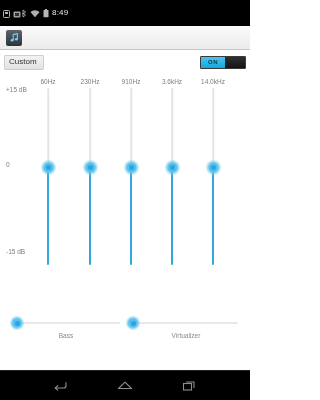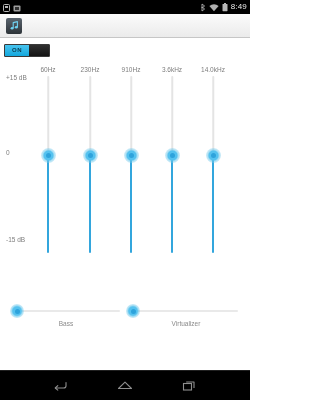--- a/index.html
+++ b/index.html
@@ -10,25 +10,25 @@
     width: 250px;
     height: 400px;
     background: #ffffff;
     font-family: "Liberation Sans", sans-serif;
     overflow: hidden;
     position: relative;
   }
 
   
   .status-bar {
-    height: 14px;
+    height: 26px;
     background: #000000;
     display: flex;
     align-items: center;
-    justify-content: space-between;
+    justify-content: flex-start;
     padding: 0 3px;
     box-sizing: border-box;
   }
   .status-left {
     display: flex;
     align-items: center;
     gap: 3px;
   }
   .status-right {
     display: flex;
@@ -295,20 +295,21 @@
   <span class="app-icon">
     <svg width="11" height="11" viewBox="0 0 11 11">
       <path d="M4.2 8.1 V2.6 L8.4 1.6 V7.0" fill="none" stroke="#6fd2f2" stroke-width="1.1" stroke-linejoin="round"></path>
       <ellipse cx="3.1" cy="8.3" rx="1.5" ry="1.2" fill="#6fd2f2"></ellipse>
       <ellipse cx="7.3" cy="7.3" rx="1.5" ry="1.2" fill="#6fd2f2"></ellipse>
     </svg>
   </span>
 </div>
 
 <div class="preset-row">
+  <div class="preset-button">Custom</div>
   <div class="switch">
     <div class="switch-on">
       <span>ON</span>
     </div>
     <div class="switch-off"></div>
   </div>
 </div>
 
 <div class="eq-area">
 

